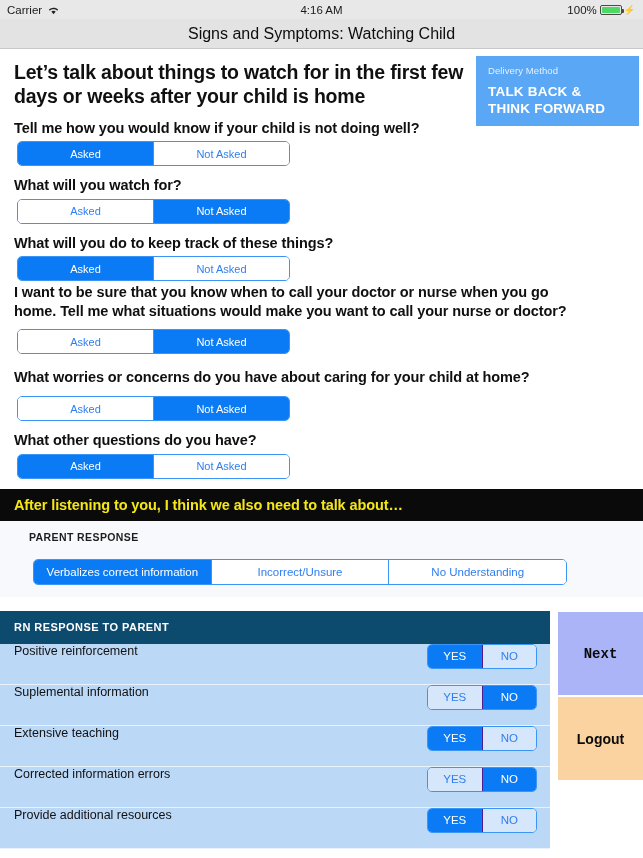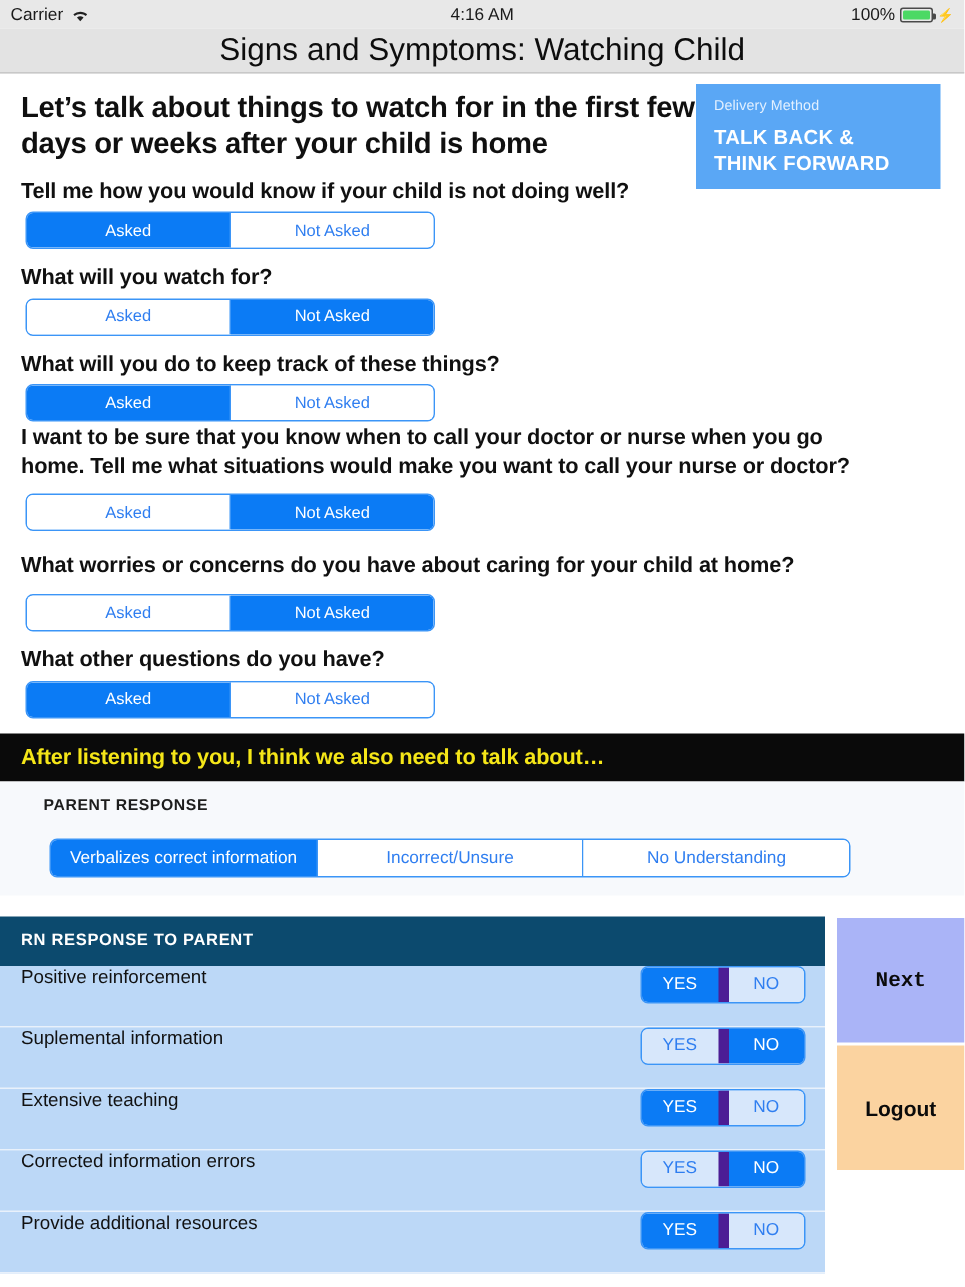--- a/index.html
+++ b/index.html
@@ -31,21 +31,21 @@
   }
   .battery i { display:block; height:100%; width:100%; background:#4cd964; border-radius:1px; }
   .bolt { font-size:9px; color:#333; }
 
   
   .navbar {
     position:absolute; top:19px; left:0; width:643px; height:30px;
     background:#e3e3e3; border-bottom:1px solid #c8c8c8;
     display:flex; align-items:center; justify-content:center;
   }
-  .navbar .title { font-size:21px; color:#0d0d0d; font-weight:400; }
+  .navbar .title { font-size:16px; color:#0d0d0d; font-weight:400; }
 
   
   .content { position:absolute; top:50px; left:0; width:643px; }
 
   .headline {
     margin:10px 14px 0 14px;
     font-size:19.5px; font-weight:bold; color:#101010;
     line-height:1.25; letter-spacing:-0.2px; max-width:470px;
   }
 
@@ -67,21 +67,21 @@
     font-size:11px; color:#2f7ef0; background:#fff;
     border-right:1px solid #3b95f7; user-select:none;
   }
   .seg .opt:last-child { border-right:none; }
   .seg .opt.on { background:#0b7bf5; color:#fff; }
 
   .seg-askrow { margin:0 0 0 17px; width:273px; }
 
   
   .delivery {
-    position:absolute; right:16px; top:56px; width:163px; height:70px;
+    position:absolute; right:4px; top:56px; width:163px; height:70px;
     background:#5aa7f5; color:#fff; padding:9px 12px;
   }
   .delivery .dm-label { font-size:9.5px; color:#e2f0ff; letter-spacing:.1px; margin-bottom:7px; }
   .delivery .dm-value { font-size:13.5px; font-weight:bold; line-height:1.28; letter-spacing:.2px; }
 
   
   .banner {
     margin-top:10px; width:643px; height:32px; background:#0a0a0a;
     display:flex; align-items:center; padding-left:14px;
   }
@@ -109,21 +109,21 @@
   }
   .rn-row .rlabel { font-size:12.5px; color:#111; flex:1; }
   .seg-yn {
     width:110px; height:25px; margin-right:13px;
     border:1px solid #3b95f7; border-radius:5px; overflow:hidden;
     display:flex; background:#d7e7fb;
   }
   .seg-yn .opt {
     flex:1; display:flex; align-items:center; justify-content:center;
     font-size:11.5px; color:#2f7ef0; background:#d7e7fb;
-    border-right:7px solid #4c1d95;
+    border-right:1px solid #4c1d95;
   }
   .seg-yn .opt:last-child { border-right:none; }
   .seg-yn .opt.on { background:#0b7bf5; color:#fff; }
 
   
   .side-btns { position:absolute; right:0; top:612px; width:85px; }
   .sidebtn {
     width:85px; height:83px; display:flex; align-items:center;
     justify-content:center; font-size:14px; font-weight:bold; color:#0b0b0b;
   }

